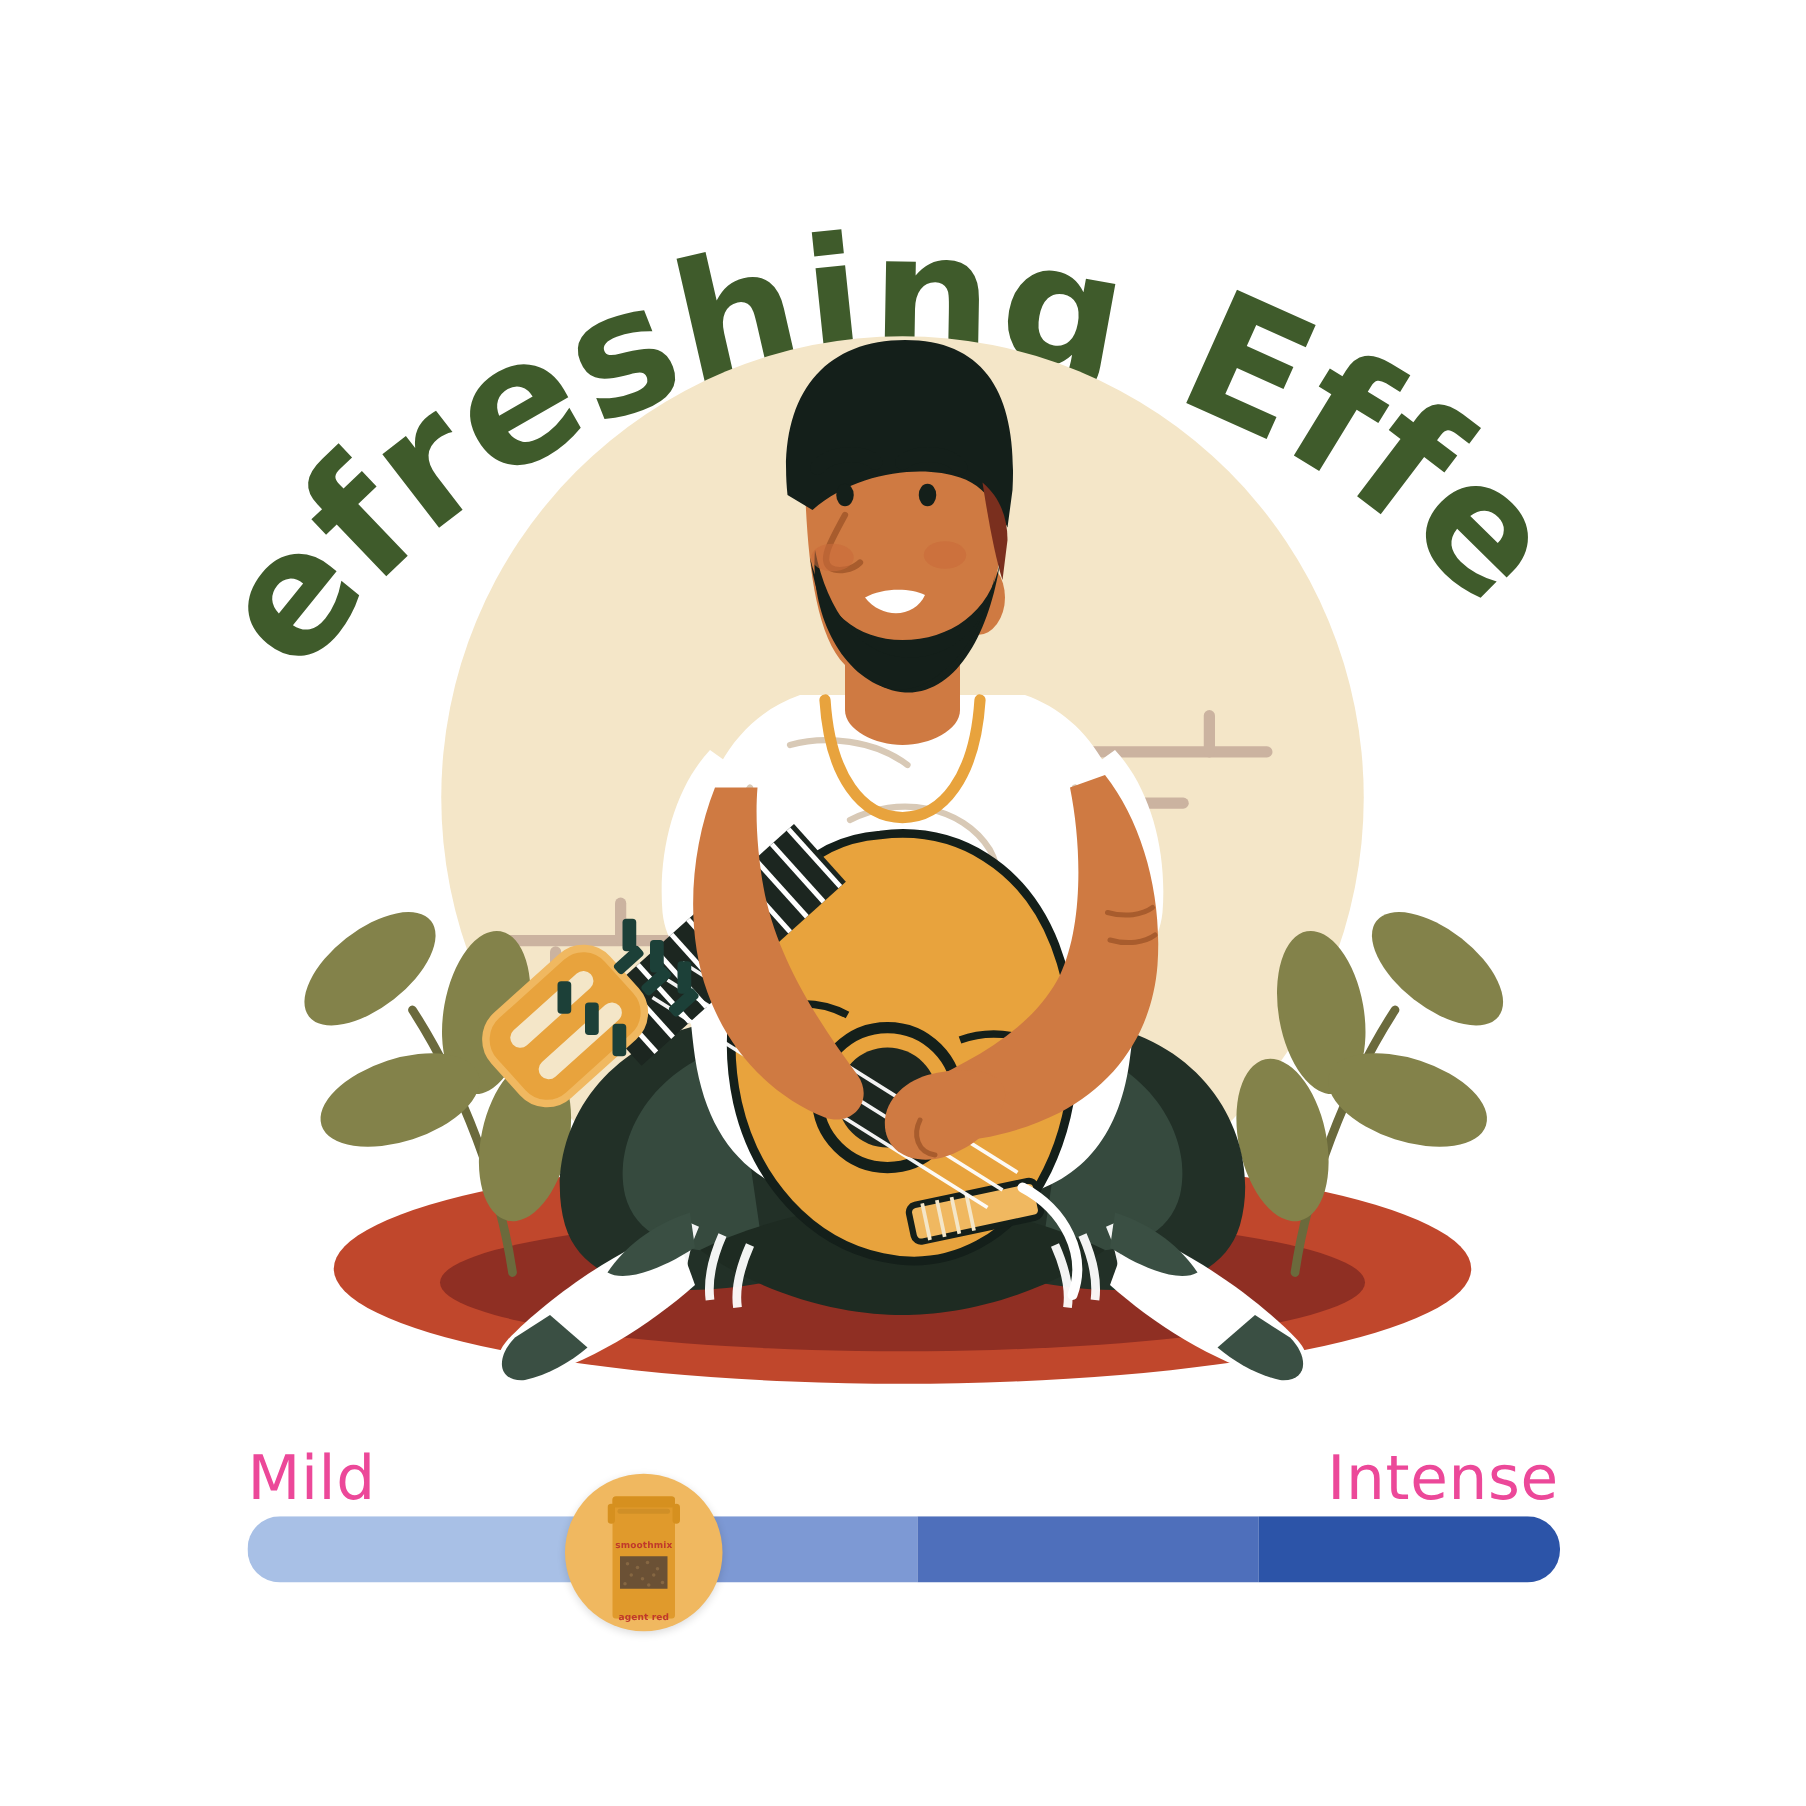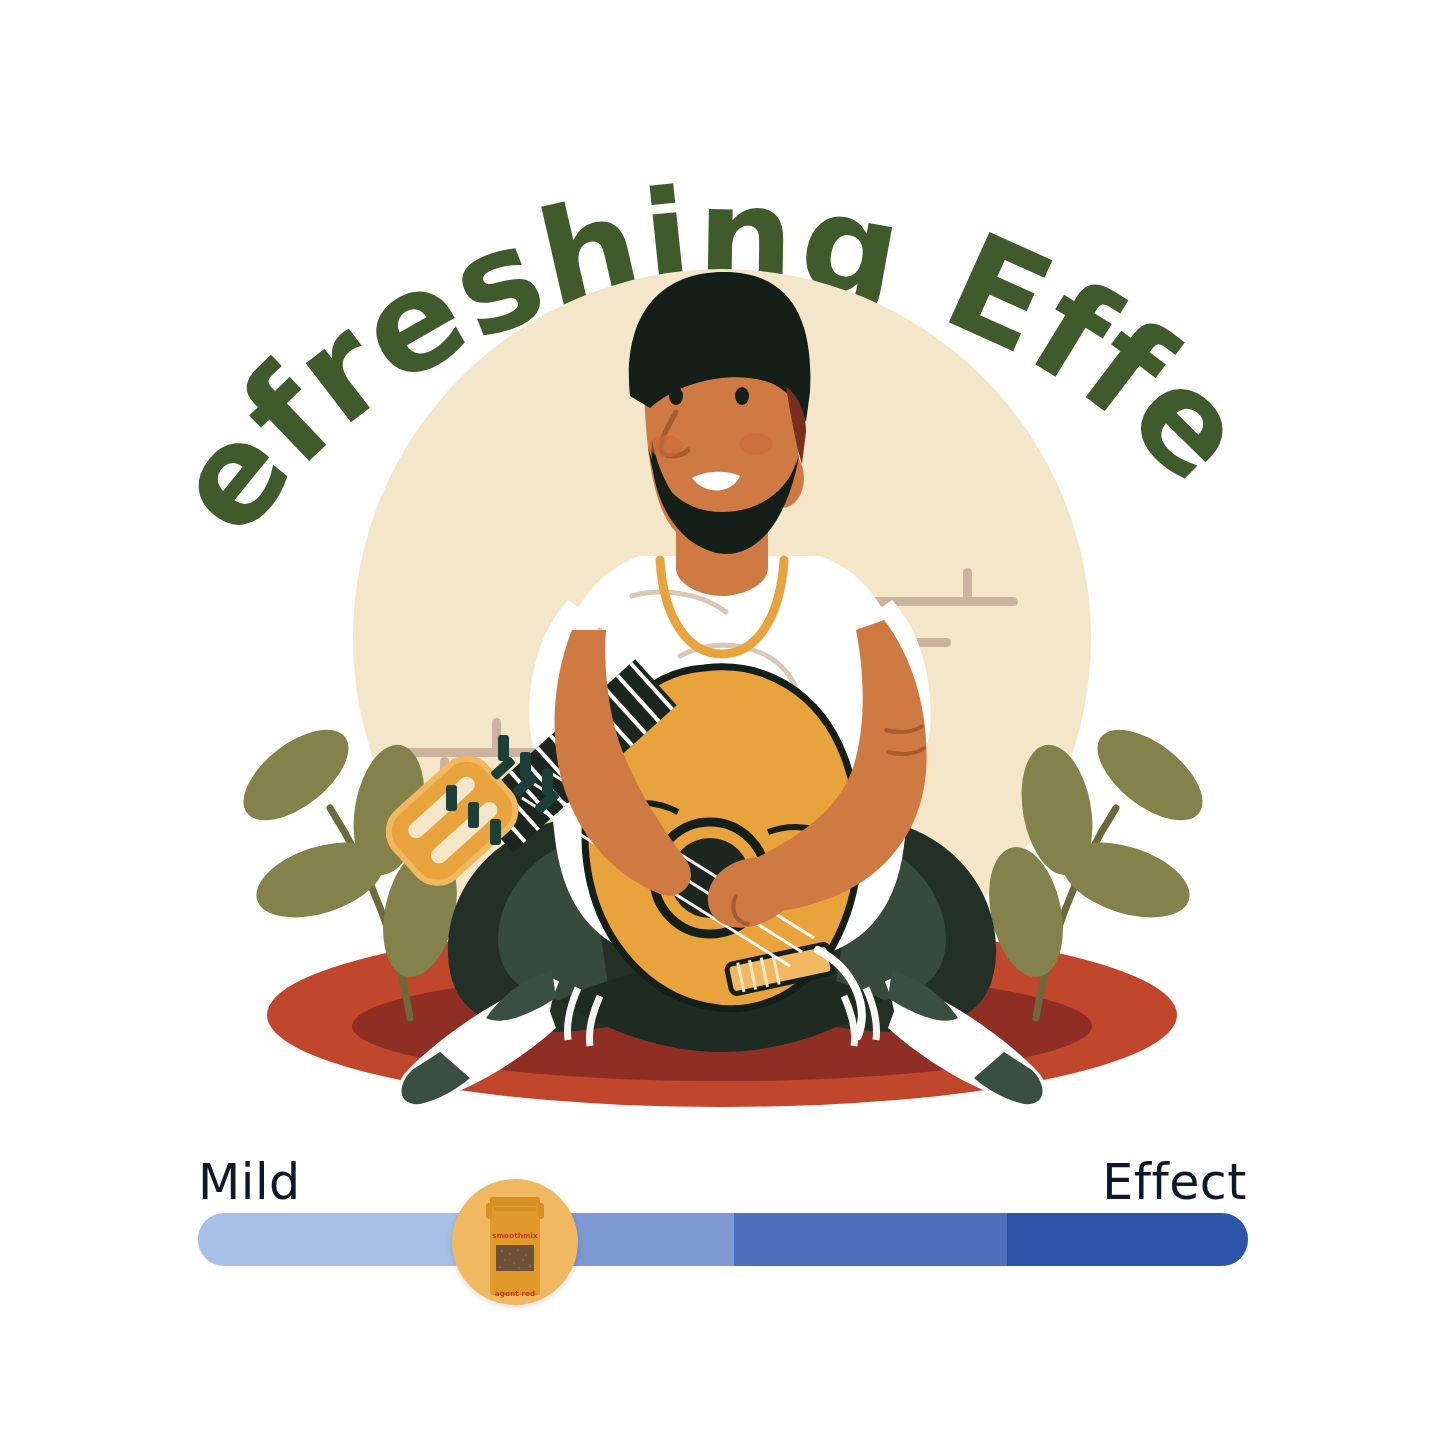--- a/index.html
+++ b/index.html
@@ -58,21 +58,21 @@
     right: 198px;
     top: 0;
     height: 60px;
     display: flex;
     justify-content: space-between;
     align-items: flex-end;
   }
   .slider-label {
     font-family: "DejaVu Sans", sans-serif;
     font-size: 49px;
-    color: #0f172a;
+    color: #ec4899;
     line-height: 1;
     letter-spacing: 0.5px;
   }
   .track {
     position: absolute;
     left: 198px;
     top: 66px;
     width: 1050px;
     height: 53px;
     border-radius: 26px;
@@ -331,21 +331,21 @@
 
       <path d="M 818 790 C 852 808 870 844 858 876" stroke="#ffffff" stroke-width="8" fill="none" stroke-linecap="round"></path>
 
     </svg>
   </div>
 
   <div class="slider-area">
 
     <div class="slider-labels">
       <span class="slider-label">Mild</span>
-      <span class="slider-label">Effect</span>
+      <span class="slider-label">Intense</span>
     </div>
 
     <div class="track" id="slider-track">
         <div class="seg" style="width: 33%; background: rgb(168, 192, 230);"></div>
         <div class="seg" style="width: 18%; background: rgb(125, 153, 212);"></div>
         <div class="seg" style="width: 26%; background: rgb(78, 111, 187);"></div>
         <div class="seg" style="width: 23%; background: rgb(44, 84, 168);"></div>
       </div>
 
     <div class="knob" id="slider-knob" style="background: rgb(240, 184, 96);">

